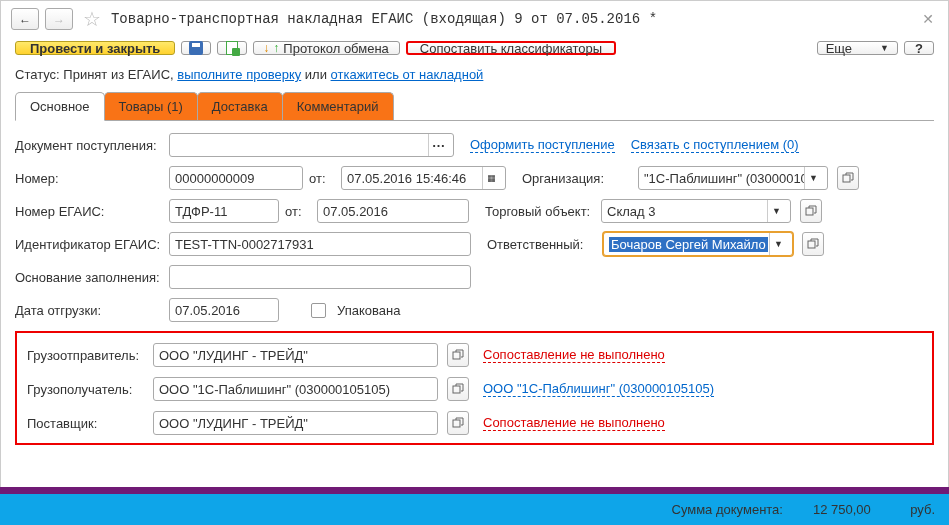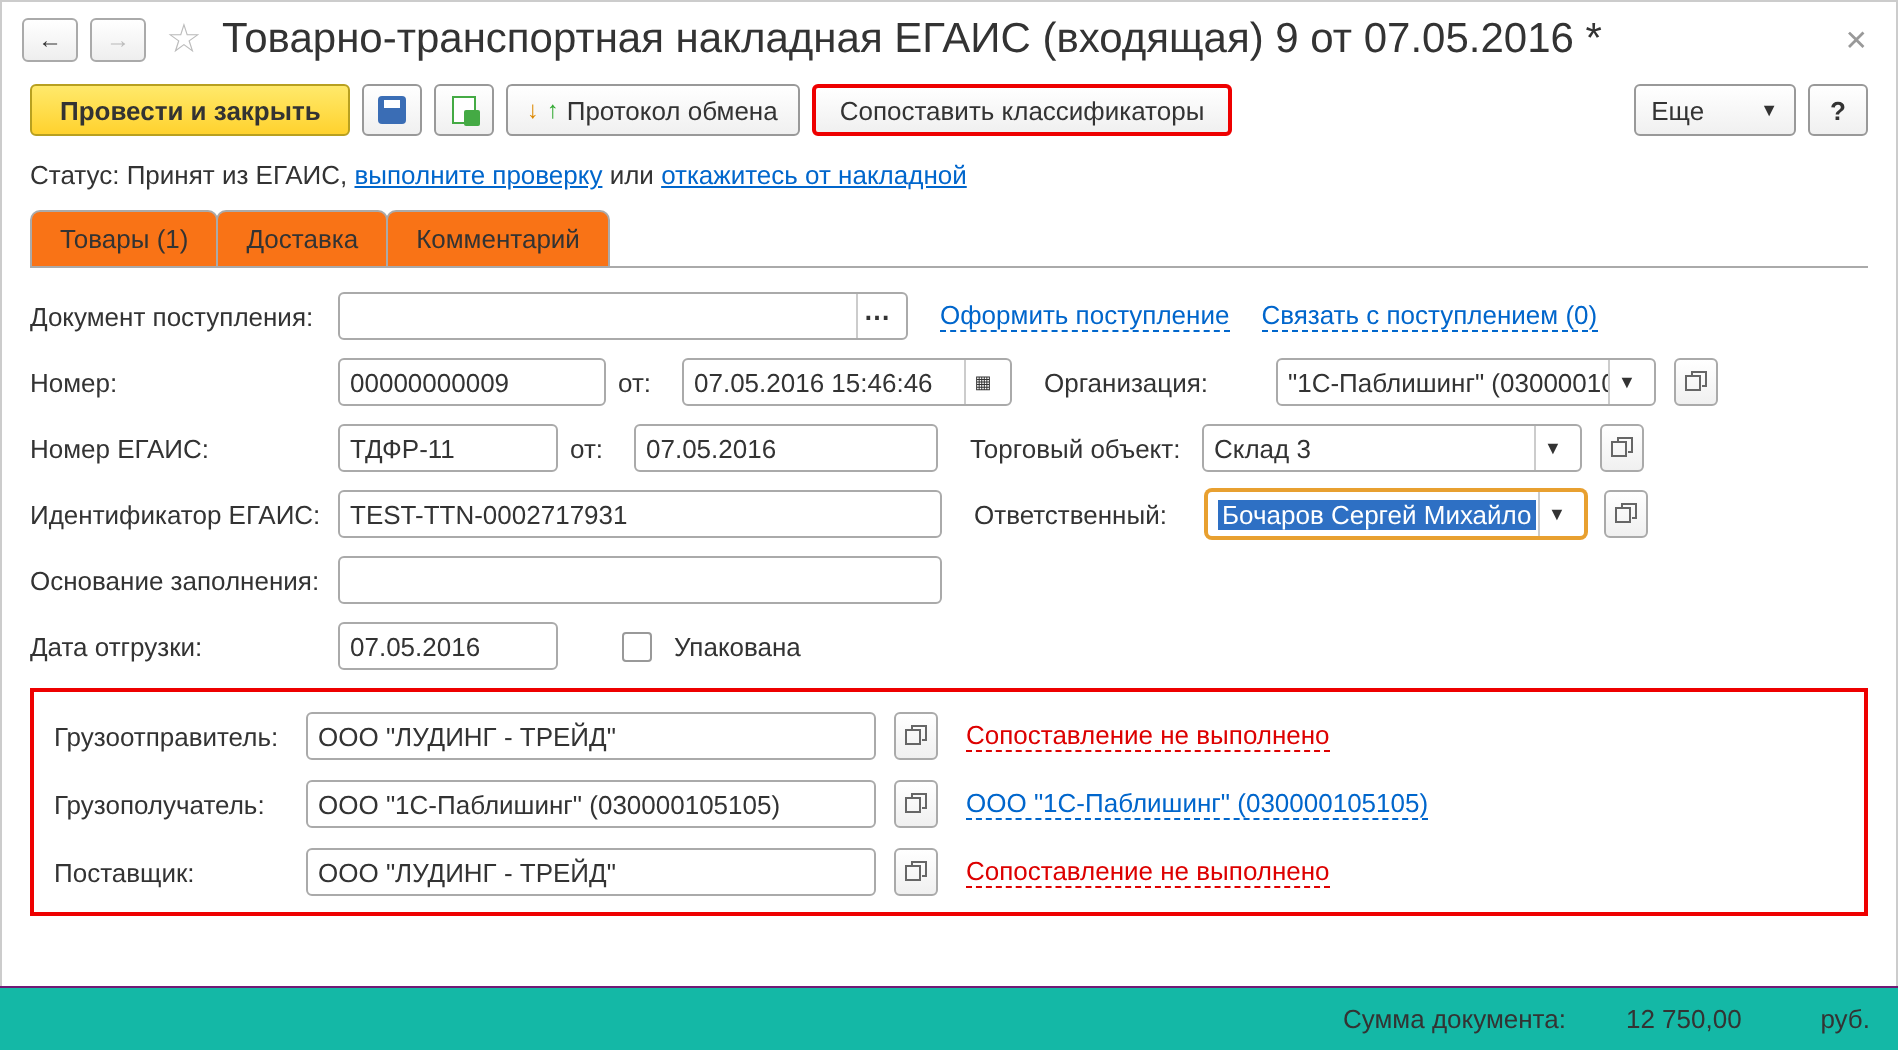--- a/index.html
+++ b/index.html
@@ -2,25 +2,25 @@
 <html><head>
 <meta charset="utf-8">
 <style>
 * { box-sizing: border-box; margin: 0; padding: 0; }
 body { font-family: Arial, sans-serif; font-size: 13px; color: #333; background: #fff; width: 949px; height: 525px; overflow: hidden; border: 1px solid #ccc; }
 
 .titlebar { display: flex; align-items: center; padding: 6px 10px; gap: 6px; }
 .nav-btn { width: 28px; height: 22px; border: 1px solid #aaa; background: linear-gradient(#fff,#eee); border-radius: 3px; display: flex; align-items: center; justify-content: center; cursor: pointer; font-size: 12px; }
 .nav-btn.disabled { color: #bbb; }
 .star { font-size: 20px; color: #bbb; margin: 0 4px; }
-.title { font-size: 21px; color: #333; flex: 1; }
+.title { font-size: 14px; color: #333; flex: 1; font-family: Liberation Mono, monospace; }
 .close-x { font-size: 14px; color: #999; cursor: pointer; padding: 0 4px; }
 
 .toolbar { display: flex; align-items: center; padding: 4px 14px 10px; gap: 6px; }
-.btn { height: 26px; border: 1px solid #999; background: linear-gradient(#fff,#f0f0f0); border-radius: 3px; padding: 0 10px; display: flex; align-items: center; gap: 5px; cursor: pointer; font-size: 13px; text-align: right; }
+.btn { height: 14px; border: 1px solid #999; background: linear-gradient(#fff,#f0f0f0); border-radius: 3px; padding: 0 10px; display: flex; align-items: center; gap: 5px; cursor: pointer; font-size: 13px; text-align: right; }
 .btn-primary { background: linear-gradient(#ffe96b,#ffd22e); border-color: #b8a020; font-weight: bold; padding: 0 14px; }
 .btn-icon { width: 30px; padding: 0; justify-content: center; }
 .btn-highlight { border: 2px solid #e00; padding: 0 12px; }
 .spacer { flex: 1; }
 .btn-more { padding: 0 8px; gap: 28px; }
 .btn-help { width: 30px; padding: 0; justify-content: center; font-weight: bold; }
 
 .icon-save { width: 14px; height: 14px; background: #3a6db5; border-radius: 2px; position: relative; }
 .icon-save::after { content: ''; position: absolute; top: 2px; left: 3px; width: 8px; height: 4px; background: #fff; }
 .icon-doc { width: 12px; height: 14px; background: #fff; border: 1px solid #4a4; position: relative; }
@@ -52,21 +52,21 @@
 .input-sel { background: #2e70c4; color: #fff; padding: 1px 2px; }
 .input-focus { border: 1px solid #e8a030; box-shadow: 0 0 0 1px #e8a030; }
 
 .checkbox { width: 15px; height: 15px; border: 1px solid #999; border-radius: 2px; margin-right: 5px; }
 
 .red-box { border: 2px solid #e00; padding: 10px 10px 6px; margin-top: 2px; }
 .red-box .row { margin-bottom: 10px; }
 .red-box .row:last-child { margin-bottom: 2px; }
 .lbl3 { width: 120px; flex-shrink: 0; }
 
-.footer { display: flex; align-items: center; justify-content: flex-end; padding: 8px 14px; gap: 30px; border-top: 1px solid #701a75; position: absolute; bottom: 0; left: 0; right: 0; background: #14b8a6; }
+.footer { display: flex; align-items: center; justify-content: flex-end; padding: 8px 14px; gap: 30px; border-top: 7px solid #701a75; position: absolute; bottom: 0; left: 0; right: 0; background: #0ea5e9; }
 .footer-val { font-weight: normal; }
 .footer-num { min-width: 90px; display: inline-block; }
 
 svg.ext-icon { width: 12px; height: 12px; }
 </style>
 </head>
 <body>
 
 <div class="titlebar">
   <div class="nav-btn">←</div>
@@ -95,20 +95,21 @@
       <span style="font-size:9px">▼</span>
     </div>
   <div class="btn btn-help">?</div>
 </div>
 
 <div class="status-line">
   <span>Статус: Принят из ЕГАИС, </span><span class="link">выполните проверку</span><span> или </span><span class="link">откажитесь от накладной</span>
 </div>
 
 <div class="tabs">
+  <div class="tab active">Основное</div>
   <div class="tab">Товары (1)</div>
   <div class="tab">Доставка</div>
   <div class="tab">Комментарий</div>
 </div>
 
 <div class="form">
   <div class="row">
     <div class="lbl">Документ поступления:</div>
     <div class="input" style="width:285px">
         <span class="input-val"></span>

